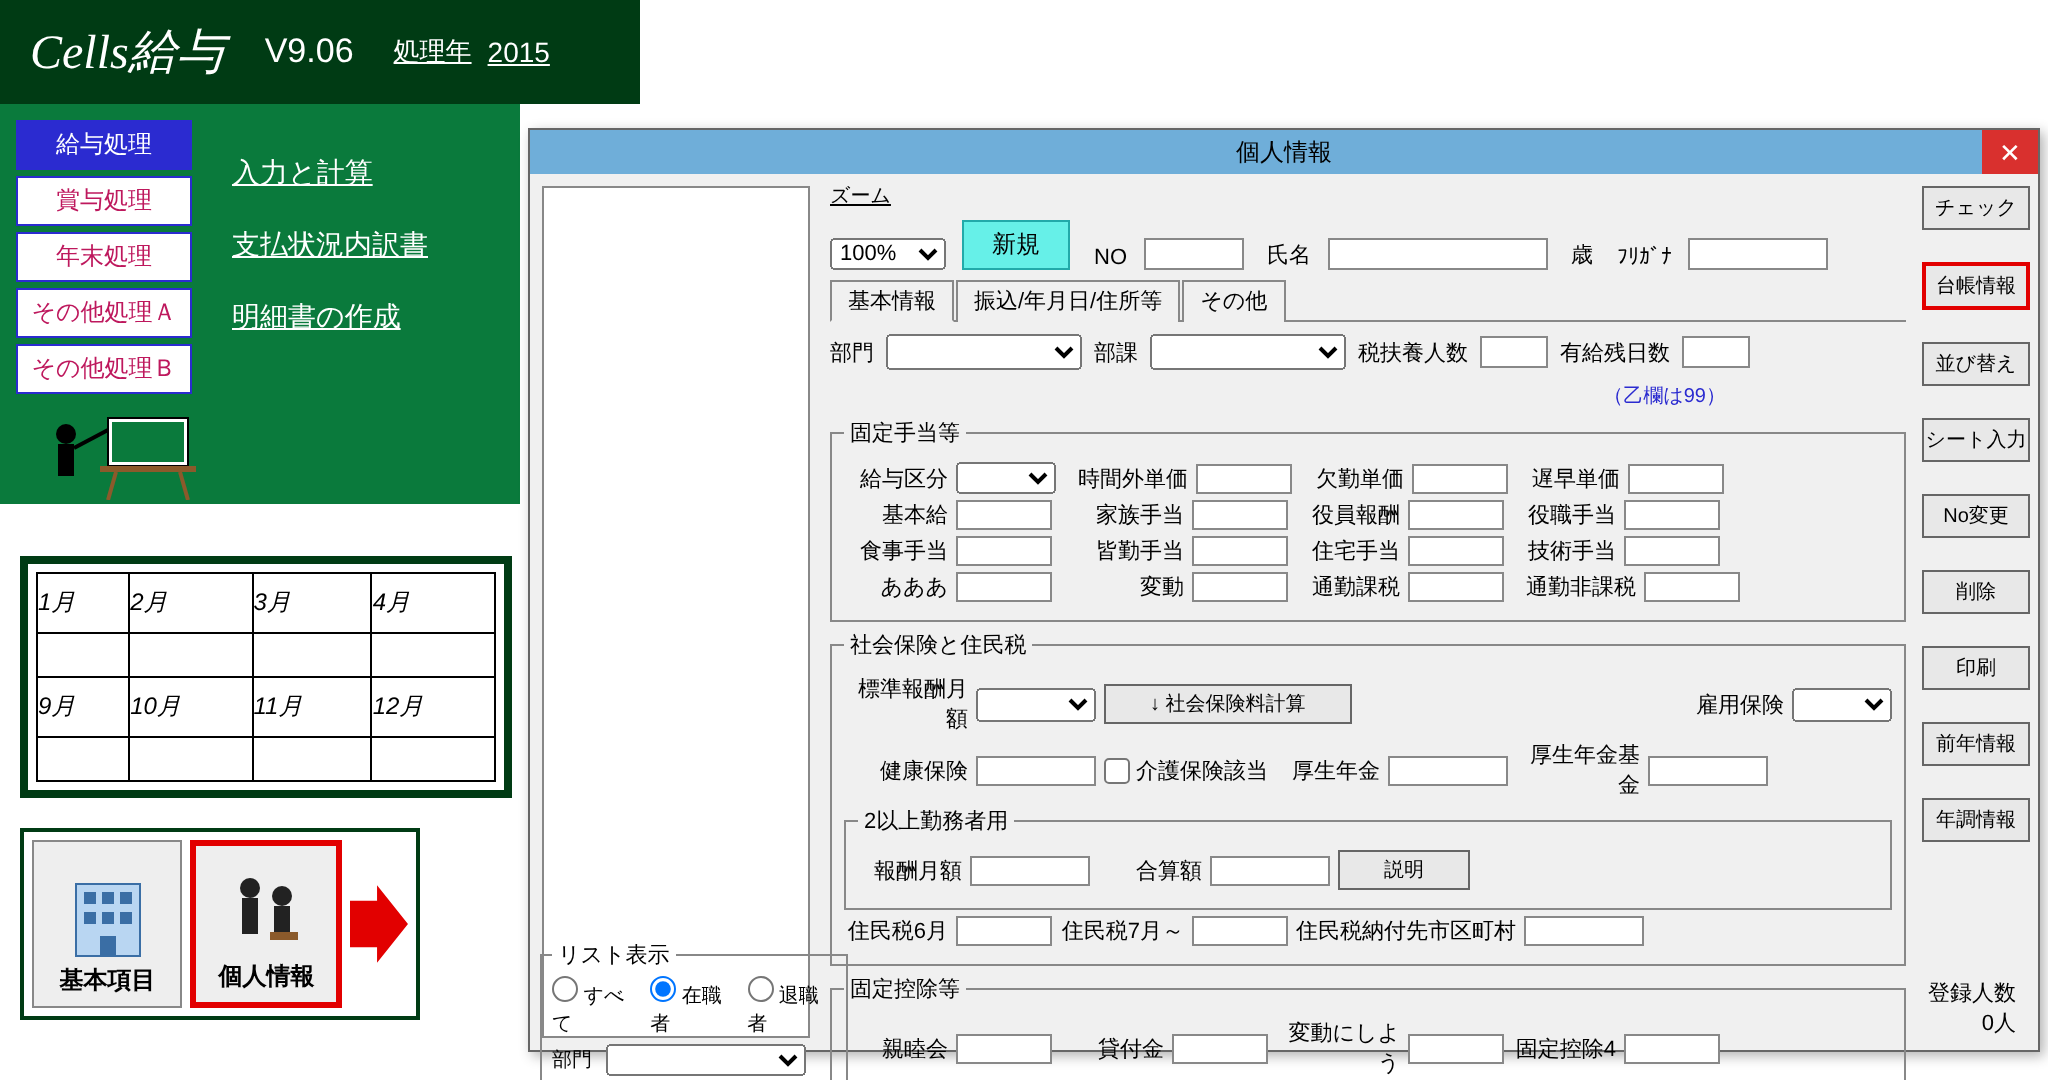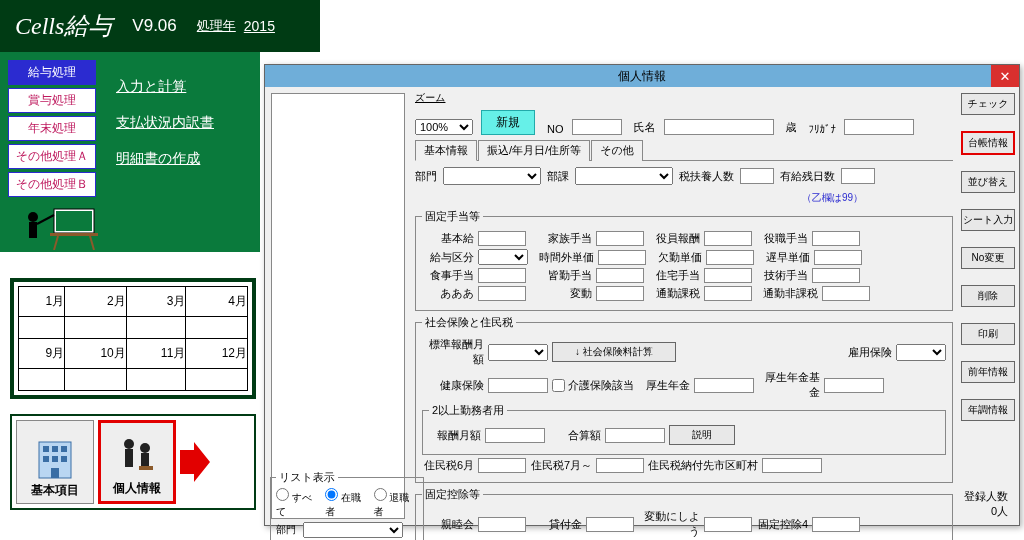--- a/index.html
+++ b/index.html
@@ -21,25 +21,25 @@
 .green-board { position: absolute; left: 0; top: 52px; width: 260px; height: 200px; background: #0a7a3c; z-index: -1; }
 .board-frame { position: absolute; left: 116px; top: 60px; width: 142px; }
 .board-link { color: #fff; font-size: 14px; text-decoration: underline; display: block; margin: 18px 0; cursor: pointer; }
 
 .teacher-icon { position: absolute; left: 10px; top: 205px; width: 90px; height: 45px; }
 .teacher-icon svg { width: 100%; height: 100%; }
 
 
 .month-table-wrap { position: absolute; left: 10px; top: 278px; width: 246px; border: 4px solid #003b14; background: #fff; padding: 4px; }
 .month-table { width: 100%; border-collapse: collapse; }
-.month-table td { border: 1px solid #000; text-align: right; font-size: 12px; padding: 6px 0; background: #fff; }
+.month-table td { border: 1px solid #000; text-align: left; font-size: 12px; padding: 6px 0; background: #fff; font-style: italic; }
 .month-table td.blank { height: 22px; }
 
 
-.bottom-bar { position: absolute; left: 10px; top: 414px; width: 246px; height: 96px; border: 2px solid #003b14; background: #fff; display: flex; align-items: center; padding: 4px; gap: 4px; }
+.bottom-bar { position: absolute; left: 10px; top: 414px; width: 200px; height: 96px; border: 2px solid #003b14; background: #fff; display: flex; align-items: center; padding: 4px; gap: 4px; }
 .tool-btn { border: 1px solid #888; background: #eee; width: 78px; height: 84px; display: flex; flex-direction: column; align-items: center; justify-content: flex-end; padding-bottom: 4px; position: relative; }
 .tool-btn.highlighted { border: 3px solid #e20000; }
 .tool-btn-label { font-size: 12px; font-weight: bold; }
 .arrow-red { width: 30px; height: 40px; }
 
 
 .win { position: absolute; left: 264px; top: 64px; width: 756px; height: 462px; background: #f0f0f0; border: 1px solid #666; box-shadow: 2px 2px 6px rgba(0,0,0,.3); }
 .win-title { background: #6faed9; color: #000; height: 22px; display: flex; align-items: center; justify-content: center; font-size: 12px; position: relative; }
 .win-close { position: absolute; right: 0; top: 0; width: 28px; height: 22px; background: #d9302e; color: #fff; display: flex; align-items: center; justify-content: center; font-size: 13px; cursor: pointer; }
 
@@ -226,37 +226,37 @@
         <span>税扶養人数</span>
         <input class="txt-sm" style="width: 34px;">
         <span>有給残日数</span>
         <input class="txt-sm" style="width: 34px;">
       </div>
       <div style="text-align:right;padding-right:90px"><span class="small-note">（乙欄は99）</span></div>
 
       <fieldset>
         <legend>固定手当等</legend>
         <div class="grid-row">
-          <span class="fld-lbl">基本給</span>
-            <input class="fld-in" style="">
-          <span class="fld-lbl2">家族手当</span>
-            <input class="fld-in" style="">
-          <span class="fld-lbl">役員報酬</span>
-            <input class="fld-in" style="">
-          <span class="fld-lbl">役職手当</span>
-            <input class="fld-in" style="">
-        </div>
-        <div class="grid-row">
           <span class="fld-lbl">給与区分</span>
             <select style="width:50px;height:16px"></select>
           <span class="fld-lbl2">時間外単価</span>
             <input class="fld-in" style="">
           <span class="fld-lbl">欠勤単価</span>
             <input class="fld-in" style="">
           <span class="fld-lbl">遅早単価</span>
+            <input class="fld-in" style="">
+        </div>
+        <div class="grid-row">
+          <span class="fld-lbl">基本給</span>
+            <input class="fld-in" style="">
+          <span class="fld-lbl2">家族手当</span>
+            <input class="fld-in" style="">
+          <span class="fld-lbl">役員報酬</span>
+            <input class="fld-in" style="">
+          <span class="fld-lbl">役職手当</span>
             <input class="fld-in" style="">
         </div>
         <div class="grid-row">
           <span class="fld-lbl">食事手当</span>
             <input class="fld-in" style="">
           <span class="fld-lbl2">皆勤手当</span>
             <input class="fld-in" style="">
           <span class="fld-lbl">住宅手当</span>
             <input class="fld-in" style="">
           <span class="fld-lbl">技術手当</span>

